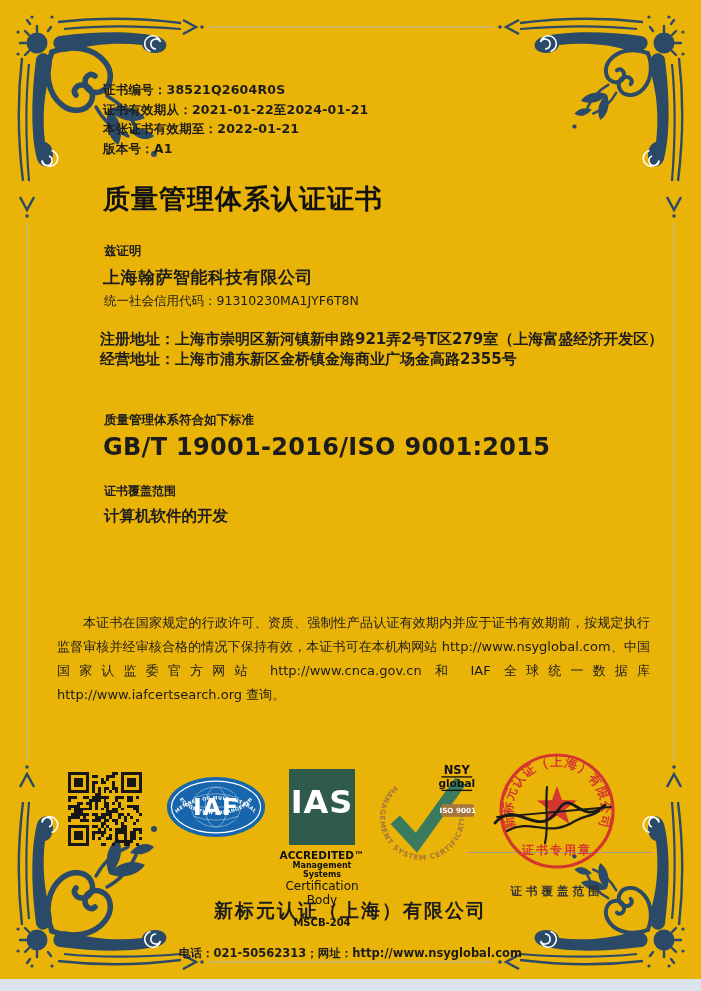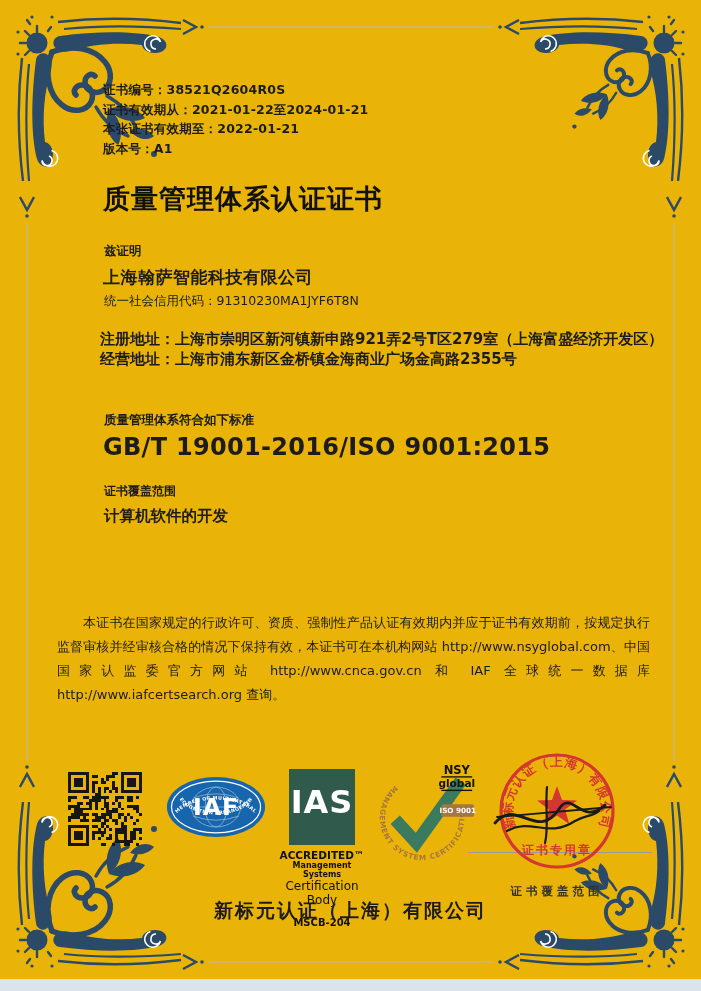--- a/index.html
+++ b/index.html
@@ -552,14 +552,15 @@
       <path stroke-width="2.8" d="M8,76 C30,50 50,95 72,62 C85,42 95,80 118,58"></path>
       <path stroke-width="2.2" d="M20,84 C45,70 60,92 88,74 C98,68 104,70 112,64"></path>
       <path stroke-width="1.8" d="M10,70 L124,60"></path>
       <path stroke-width="2.2" d="M60,40 C58,60 62,80 58,96"></path>
     </g>
   </svg>
 
   <div class="abs content signer">证书覆盖范围</div>
 
   <div class="abs content footer-company">新标元认证（上海）有限公司</div>
+  <div class="abs content footer-contact">电话：021-50562313；网址：http://www.nsyglobal.com</div>
 
 </div>
 
 </body></html>

